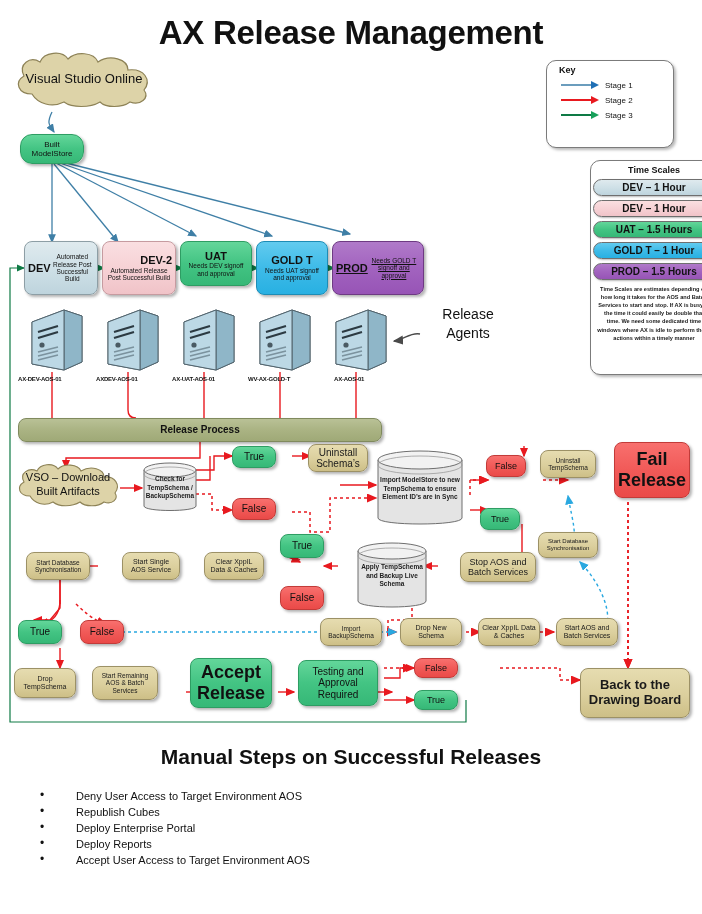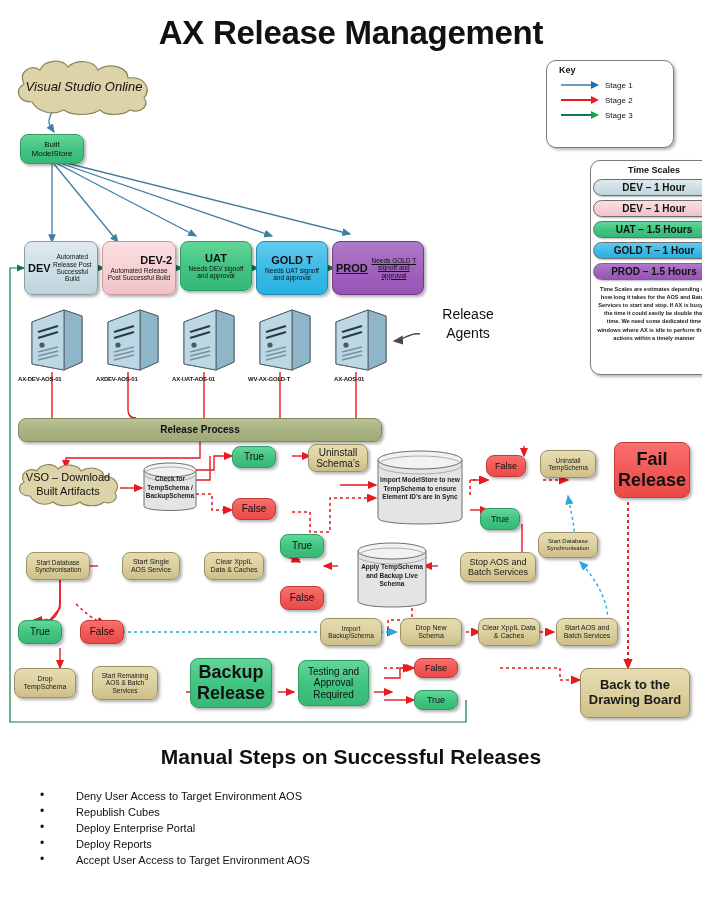--- a/index.html
+++ b/index.html
@@ -261,28 +261,28 @@
       <path d="M568,554 C580,540 572,520 568,496"></path>
       <path d="M604,632 C616,612 596,578 580,562"></path>
       <path d="M122,632 L396,632"></path>
     </g>
 
     <g stroke="#4a4a4a" stroke-width="1.3" fill="none" marker-end="url(#a-dark)">
       <path d="M420,334 C410,332 404,340 394,341"></path>
     </g>
   </svg>
 
-  <div class="cloud" style="left:10px; top:58px; width:148px; height:58px;font-style:italic;">
+  <div class="cloud" style="left:10px; top:50px; width:148px; height:58px;">
     <svg width="148" height="58" viewBox="0 0 148 58">
       <path d="M22,44 C8,44 4,32 14,26 C8,14 20,6 30,12 C34,2 52,0 58,9 C66,1 84,2 88,12 C100,4 118,9 118,20 C134,18 142,30 134,40 C140,48 130,56 120,52 C112,58 96,58 90,52 C80,58 62,58 54,52 C42,58 28,54 22,44 Z" fill="#ddd3a8" stroke="#8d8256" stroke-width="1.2"></path>
     </svg>
     <div class="cloud-text t13">Visual Studio Online</div>
   </div>
 
-  <div class="node green" style="left:20px; top:134px; width:64px; height:30px;">
+  <div class="node green" style="left:20px; top:134px; width:64px; height:30px;border-radius:12px;">
     <span class="t8">Built ModelStore</span>
   </div>
 
   <div class="panel" style="left:546px; top:60px; width:128px; height:88px;">
     <div class="panel-title" style="text-align:left; margin-left:12px;">Key</div>
     <div class="key-row">
       <svg class="key-line">
           <line x1="0" y1="5" x2="30" y2="5" stroke="#6b9dbd" stroke-width="2"></line>
           <path d="M30,1 L38,5 L30,9 z" fill="#1f6fb5"></path>
         </svg>
@@ -315,21 +315,21 @@
   </div>
 
   <div class="node lightblue" style="left:24px; top:241px; width:74px; height:54px; flex-direction:row;">
     <span class="t11 bold">DEV</span>
     <span class="t65">Automated Release Post Successful Build</span>
   </div>
   <div class="node pink" style="left:102px; top:241px; width:74px; height:54px; flex-direction:column;align-items:flex-end;">
     <span class="t11 bold">DEV-2</span>
     <span class="t65">Automated Release Post Successful Build</span>
   </div>
-  <div class="node green" style="left:180px; top:241px; width:72px; height:50px; flex-direction:column;">
+  <div class="node green" style="left:180px; top:241px; width:72px; height:45px; flex-direction:column;">
     <span class="t11 bold">UAT</span>
     <span class="t65">Needs DEV signoff and approval</span>
   </div>
   <div class="node cyan" style="left:256px; top:241px; width:72px; height:54px; flex-direction:column;">
     <span class="t11 bold">GOLD T</span>
     <span class="t65">Needs UAT signoff and approval</span>
   </div>
   <div class="node purple" style="left:332px; top:241px; width:92px; height:54px; flex-direction:row;text-decoration:underline;">
     <span class="t11 bold">PROD</span>
     <span class="t65">Needs GOLD T signoff and approval</span>
@@ -503,23 +503,23 @@
     <span class="t7">Start AOS and Batch Services</span>
   </div>
 
   <div class="node tan" style="left:14px; top:668px; width:62px; height:30px;">
     <span class="t7">Drop TempSchema</span>
   </div>
   <div class="node tan" style="left:92px; top:666px; width:66px; height:34px;">
     <span class="t65">Start Remaining AOS &amp; Batch Services</span>
   </div>
   <div class="node green" style="left:190px; top:658px; width:82px; height:50px;">
-    <span class="t18">Backup Release</span>
-  </div>
-  <div class="node green" style="left:298px; top:660px; width:71px; height:46px;">
+    <span class="t18">Accept Release</span>
+  </div>
+  <div class="node green" style="left:298px; top:660px; width:80px; height:46px;">
     <span class="t10">Testing and Approval Required</span>
   </div>
   <div class="node red" style="left:414px; top:658px; width:44px; height:20px;">
     <span class="t9">False</span>
   </div>
   <div class="node green" style="left:414px; top:690px; width:44px; height:20px;">
     <span class="t9">True</span>
   </div>
   <div class="node tan" style="left:580px; top:668px; width:110px; height:50px;">
     <span class="t13" style="font-weight:bold;">Back to the Drawing Board</span>

